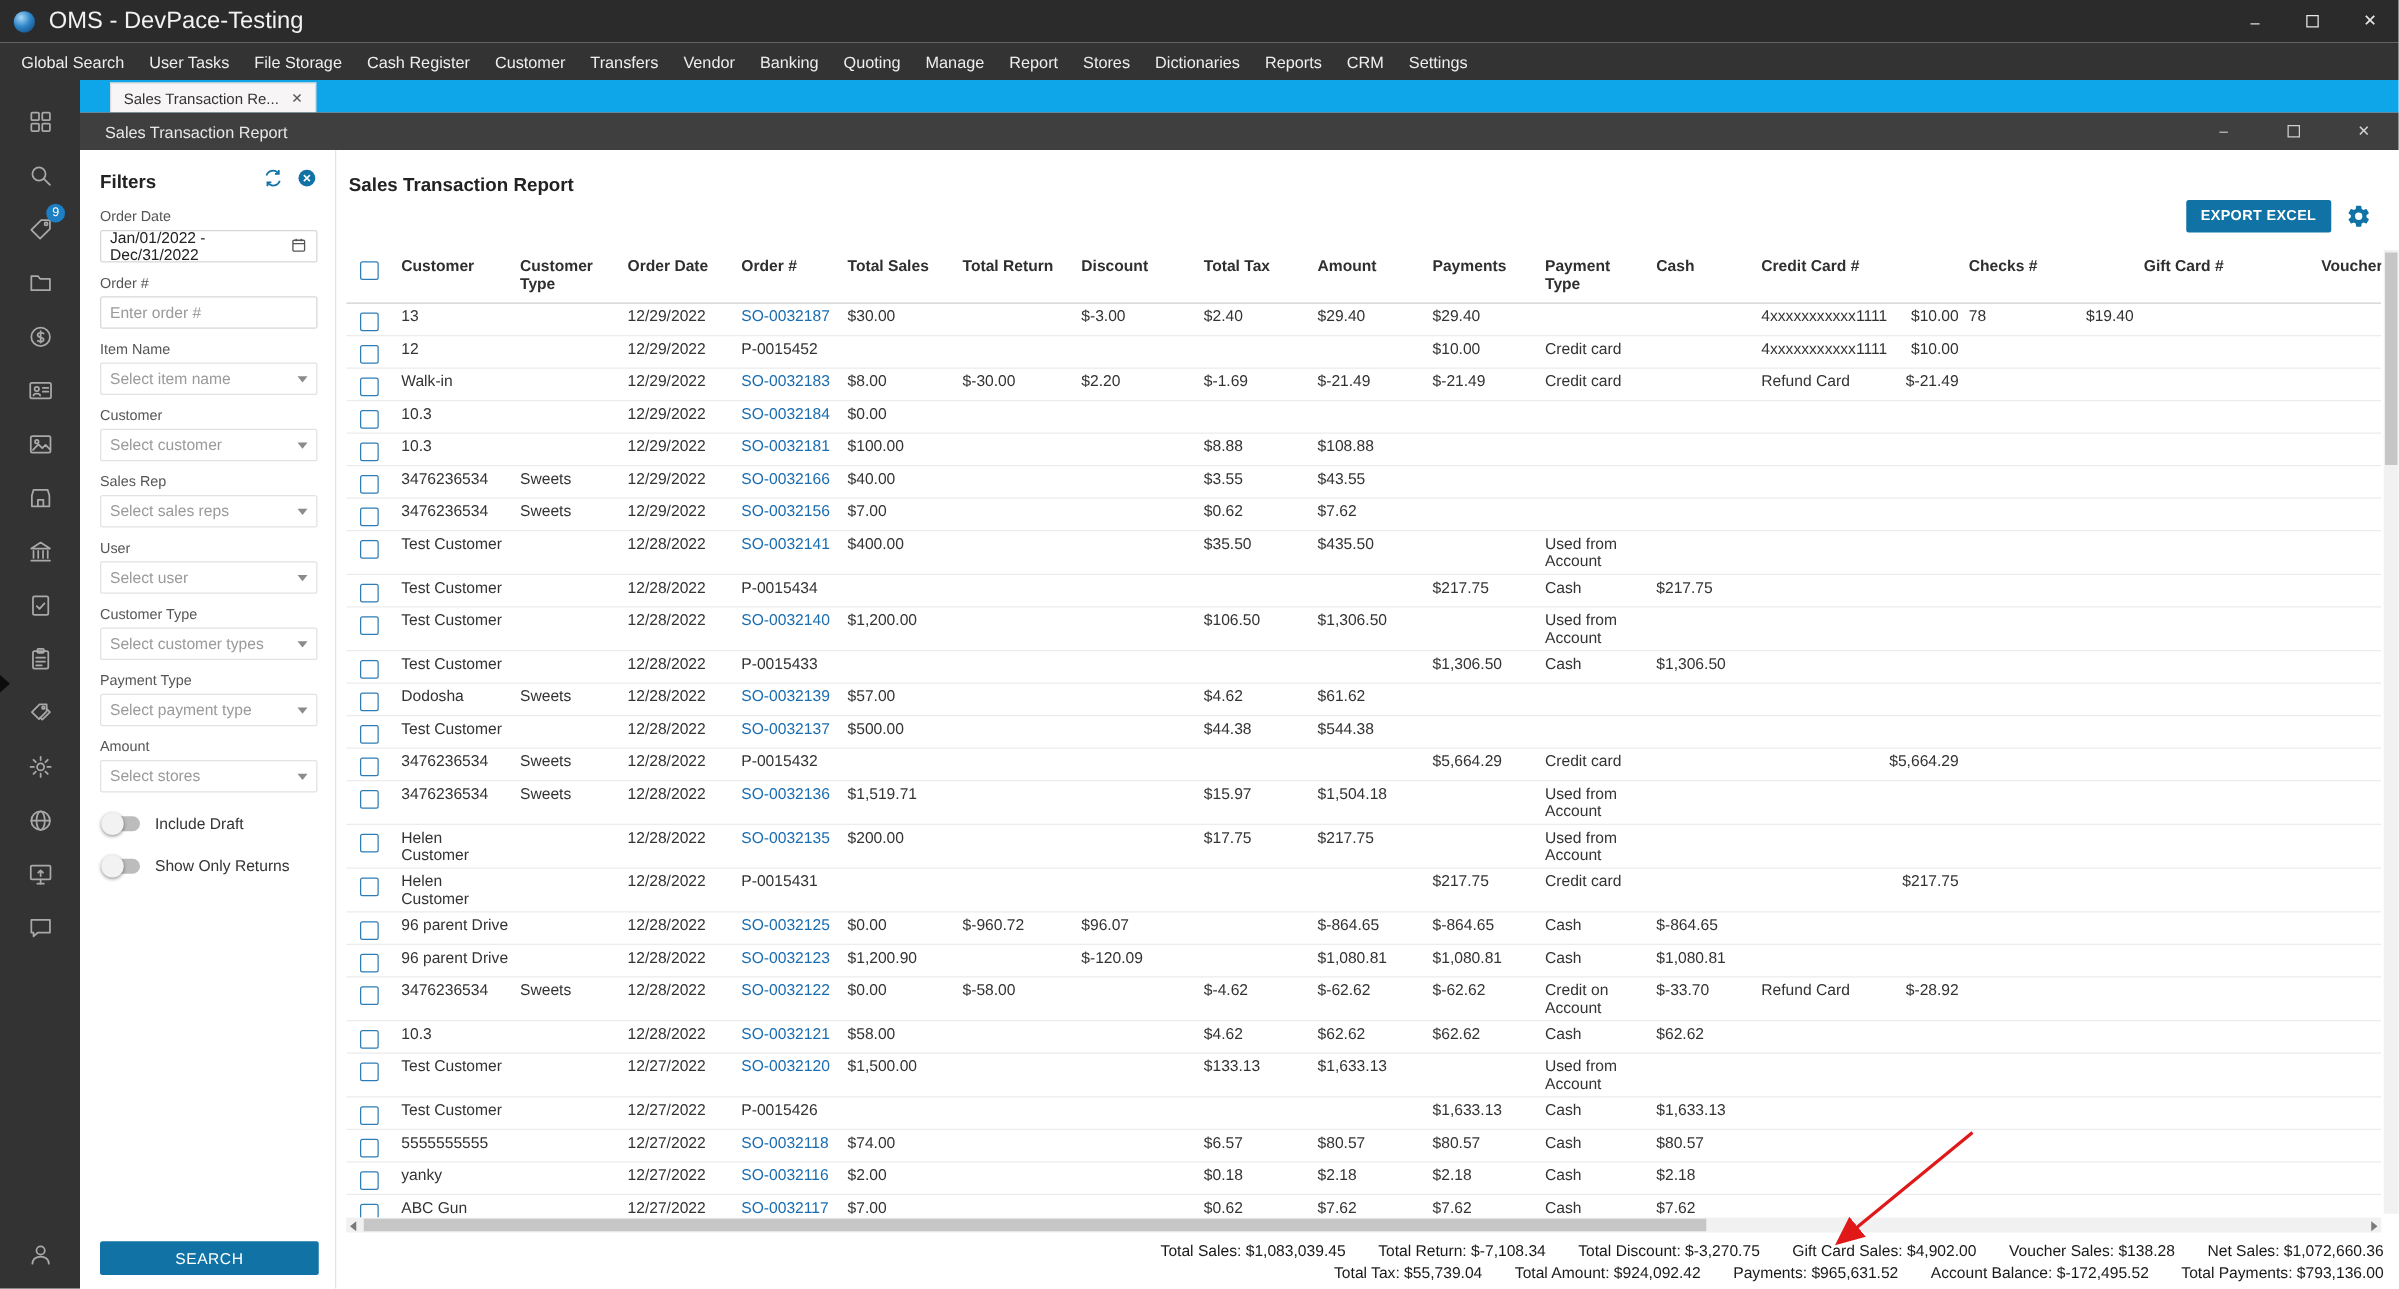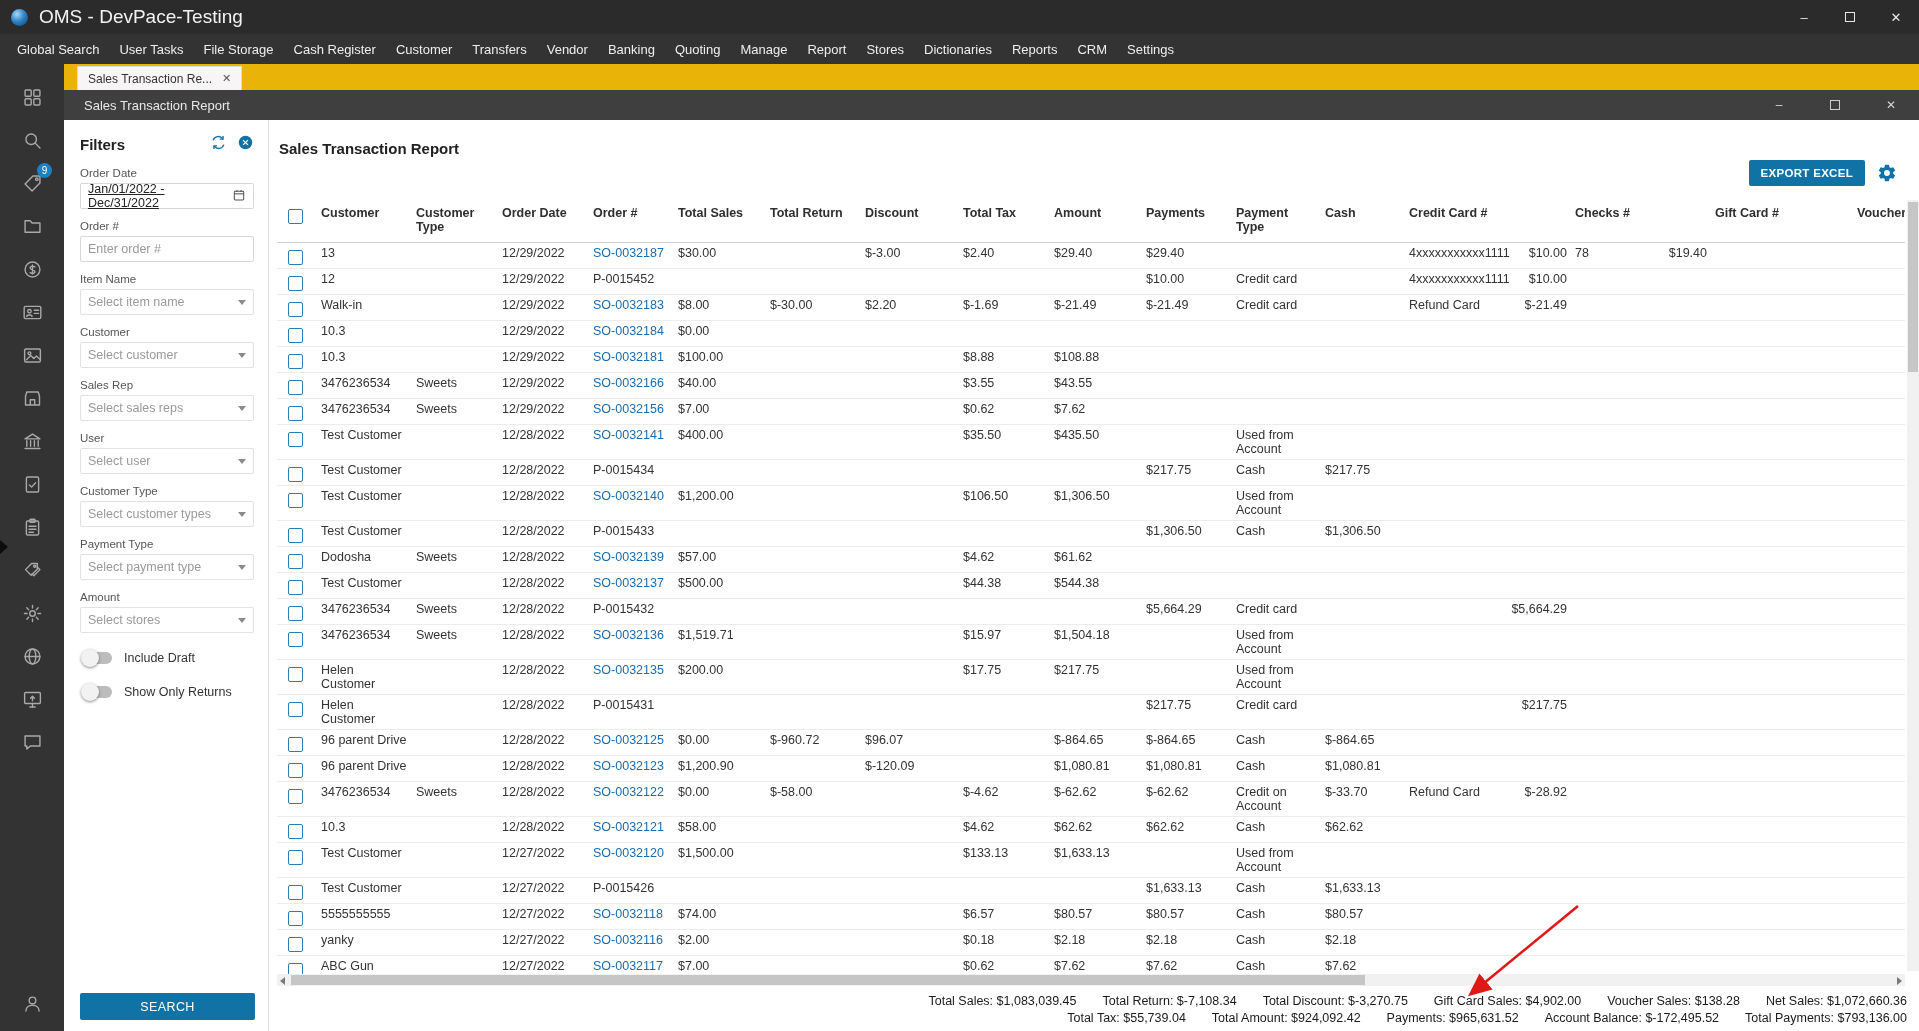--- a/index.html
+++ b/index.html
@@ -24,21 +24,21 @@
   
   .body-row { flex:1; display:flex; min-height:0; }
   .sidebar { width:64px; flex:0 0 64px; background:#333333; display:flex; flex-direction:column; align-items:center; padding-top:12px; }
   .side-icon { width:44px; height:43px; display:flex; align-items:center; justify-content:center; position:relative; }
   .side-icon svg { width:21px; height:21px; stroke:#a9a9a9; fill:none; stroke-width:1.6; stroke-linecap:round; stroke-linejoin:round; }
   .badge { position:absolute; top:1px; right:2px; min-width:15px; height:15px; padding:0 3px; border-radius:8px;
     background:#1d7fc4; color:#fff; font-size:10px; display:flex; align-items:center; justify-content:center; }
   .side-bottom { margin-top:auto; margin-bottom:6px; }
 
   .content { flex:1; display:flex; flex-direction:column; min-width:0; }
-  .tabbar { height:26px; flex:0 0 26px; background:#eab308; display:flex; align-items:flex-end; padding-left:13px; }
+  .tabbar { height:26px; flex:0 0 26px; background:#0ea5e9; display:flex; align-items:flex-end; padding-left:24px; }
   .tab { background:#f7f5f5; height:24px; display:flex; align-items:center; padding:0 10px; font-size:12px; color:#333;
     gap:10px; border:1px solid #dcdcdc; border-bottom:none; }
   .tab-close { color:#555; font-size:11px; }
 
   .win-titlebar { height:30px; flex:0 0 30px; background:#3f3f3f; display:flex; align-items:center; padding-left:20px; }
   .win-title { color:#e8e8e8; font-size:13px; }
   .win-controls { margin-left:auto; display:flex; height:100%; }
   .win-btn { width:56px; display:flex; align-items:center; justify-content:center; color:#d5d5d5; font-size:12px; }
 
   .work-row { flex:1; display:flex; min-height:0; background:#fff; }
@@ -48,21 +48,21 @@
   .filters-head { display:flex; align-items:center; margin-bottom:12px; }
   .filters-title { font-size:15px; font-weight:bold; color:#222; }
   .filters-icons { margin-left:auto; display:flex; gap:10px; align-items:center; }
   .filters-icons svg { width:17px; height:17px; }
   .f-field { margin-bottom:11px; }
   .f-label { font-size:11.5px; color:#555; margin-bottom:4px; }
   .f-input { height:26px; width:100%; border:1px solid #d8d8d8; border-radius:2px; background:#fff;
     display:flex; align-items:center; padding:0 7px; font-size:12.5px; color:#222; }
   input.f-input { outline:none; }
   input.f-input::placeholder { color:#9a9a9a; }
-  .date-box { justify-content:space-between;text-decoration:underline; }
+  .date-box { justify-content:space-between; }
   .date-box svg { width:14px; height:14px; }
   .f-select { height:26px; width:100%; border:1px solid #e2e2e2; border-radius:2px; background:#fff;
     display:flex; align-items:center; justify-content:space-between; padding:0 7px; font-size:12.5px; color:#9a9a9a; }
   .caret { width:0; height:0; border-left:4px solid transparent; border-right:4px solid transparent; border-top:5px solid #8b8b8b; }
   .toggle-row { display:flex; align-items:center; gap:12px; margin:16px 0 0 4px; height:18px; }
   .switch { width:28px; height:12px; border-radius:7px; background:#bcbcbc; position:relative; }
   .knob { position:absolute; left:-3px; top:-3px; width:18px; height:18px; border-radius:50%; background:#f2f2f2;
     box-shadow:0 1px 3px rgba(0,0,0,.45); }
   .toggle-label { font-size:12.5px; color:#333; }
   .search-btn { position:absolute; left:16px; right:13px; bottom:11px; height:27px; background:#1173a5; color:#fff;

